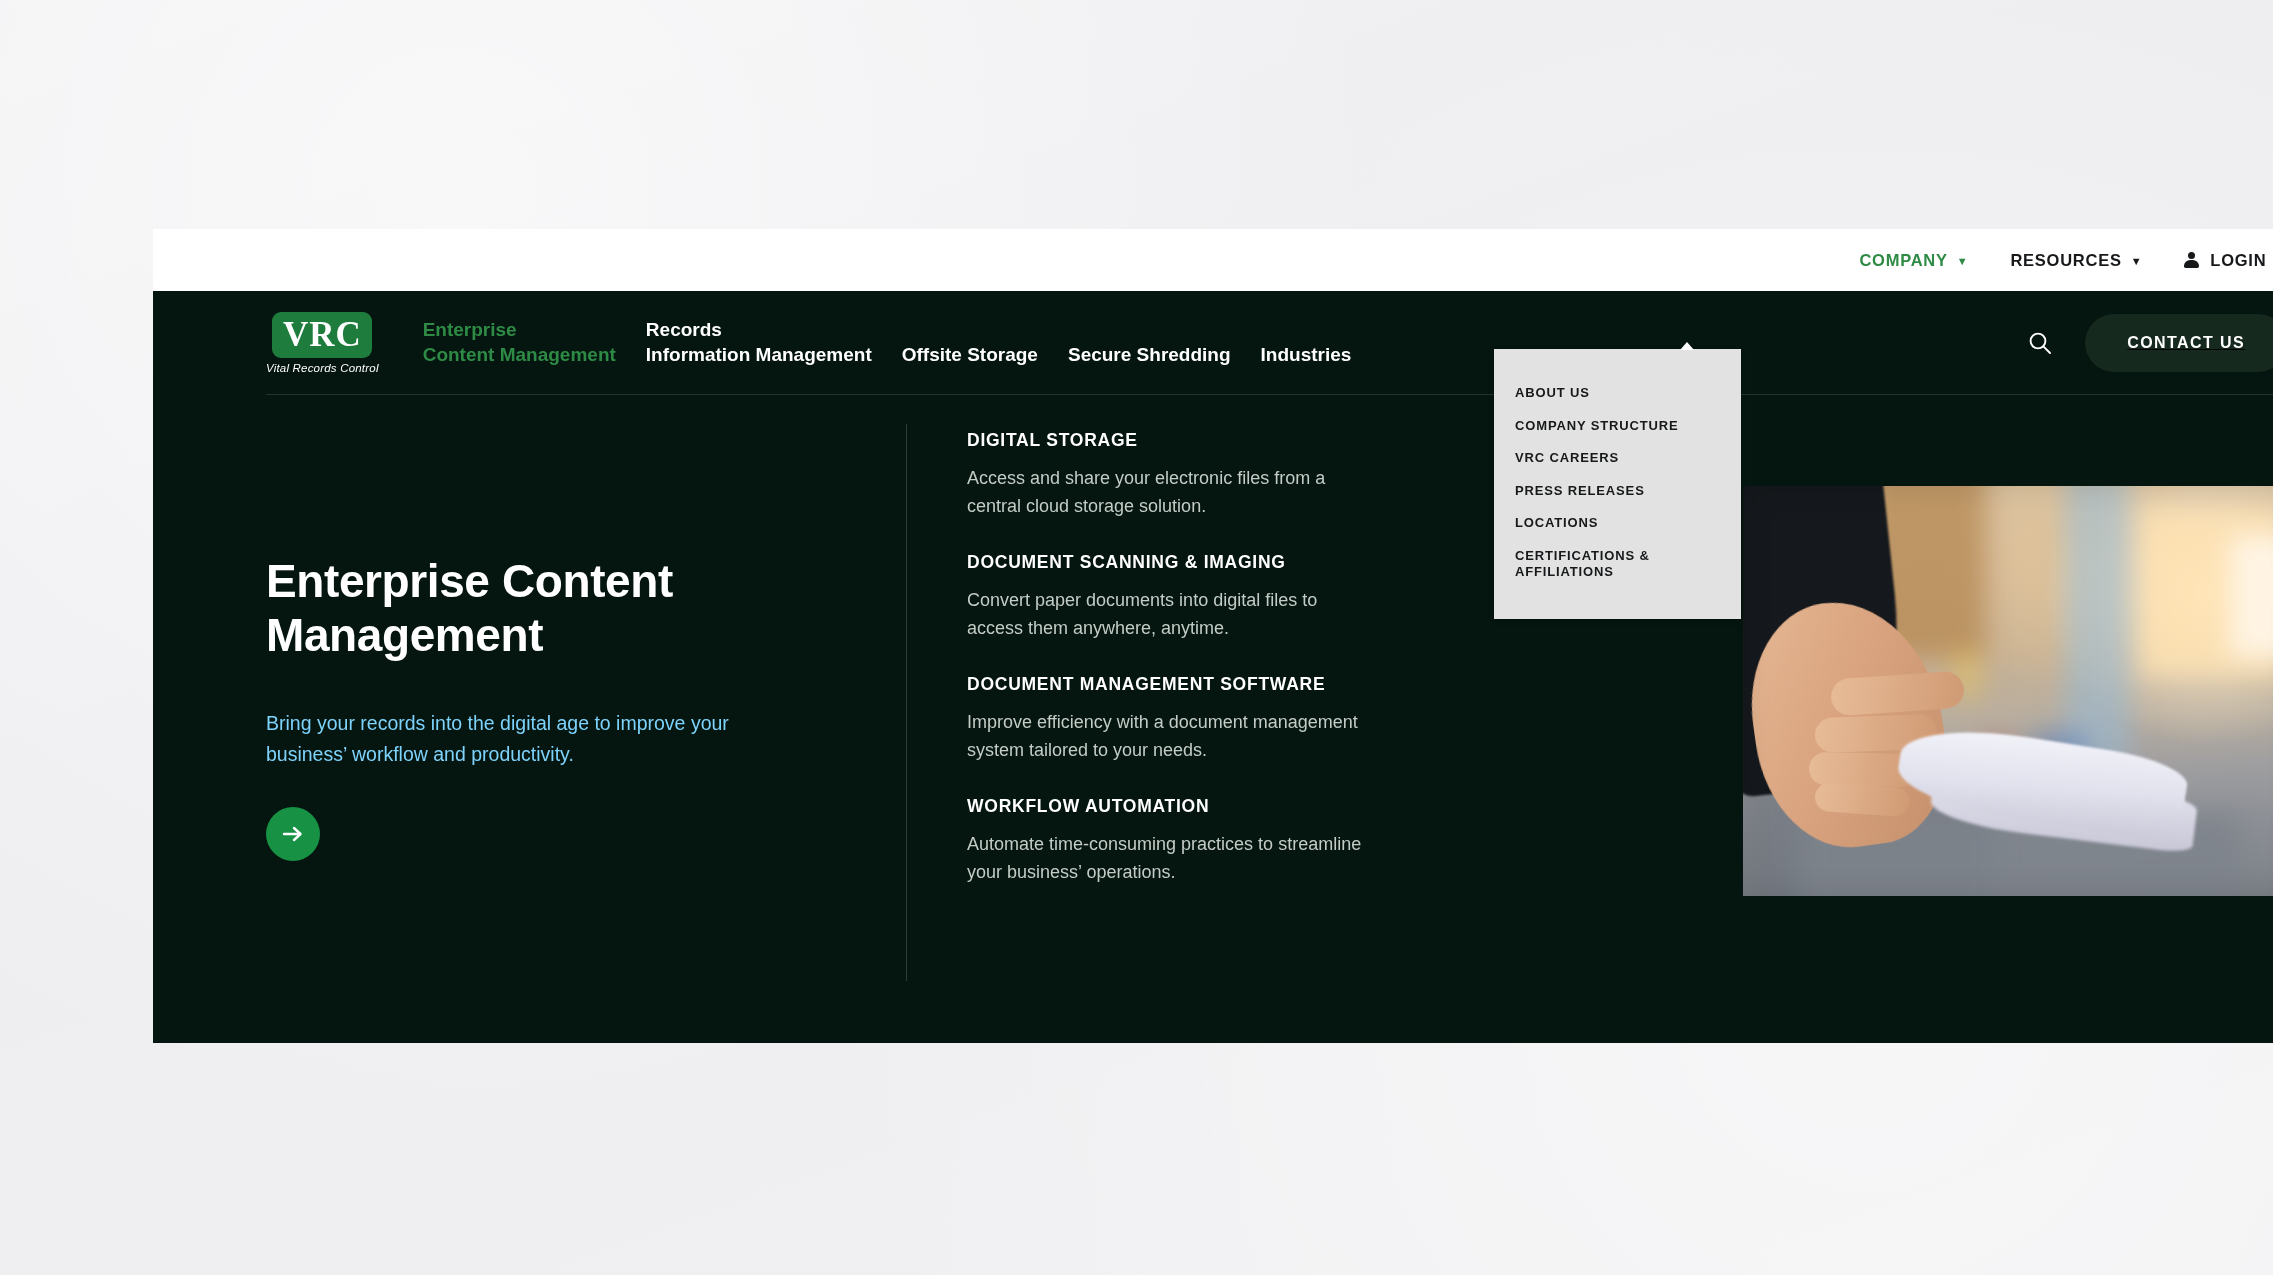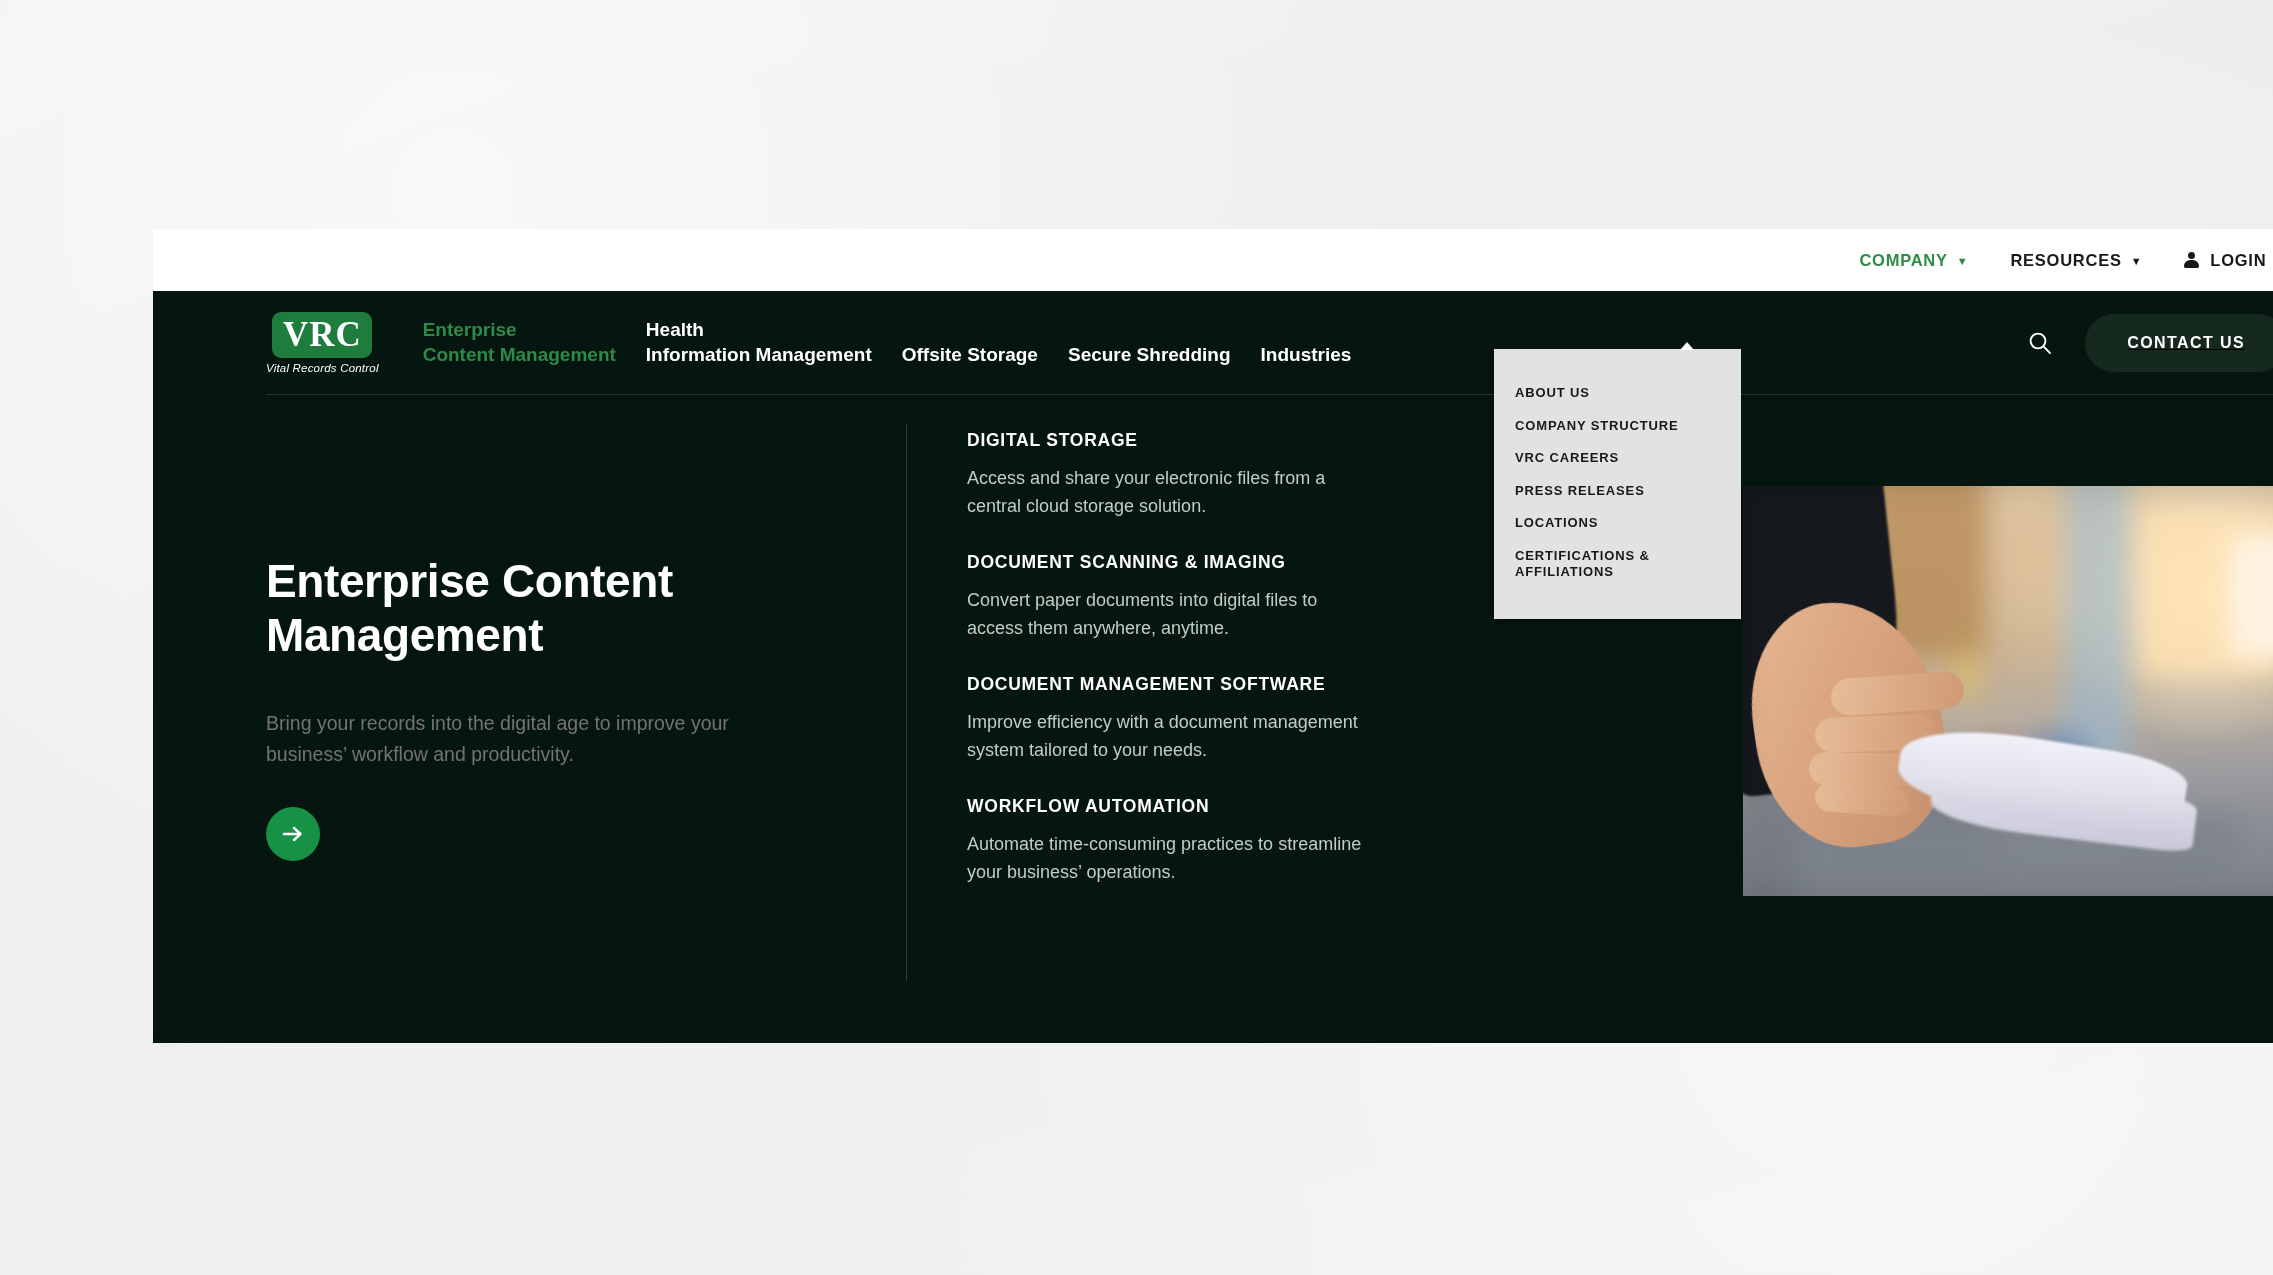--- a/index.html
+++ b/index.html
@@ -256,21 +256,21 @@
     font-weight: 700;
     color: #ffffff;
     line-height: 1.18;
     letter-spacing: -0.4px;
     max-width: 430px;
   }
 
   .hero-sub {
     margin-top: 45px;
     font-size: 19.5px;
-    color: #737373;
+    color: #7dd3fc;
     line-height: 1.62;
     max-width: 520px;
   }
 
   .arrow-btn {
     margin-top: 36px;
     width: 54px;
     height: 54px;
     border-radius: 50%;
     background: #179245;
@@ -444,21 +444,21 @@
   <div class="main-nav">
 
     <div class="logo">
       <div class="logo-mark">VRC</div>
       <div class="logo-tag">Vital Records Control</div>
     </div>
 
     <div class="nav-links">
       <div class="nav-link is-active">Enterprise
 Content Management</div>
-      <div class="nav-link">Health
+      <div class="nav-link">Records
 Information Management</div>
       <div class="nav-link single">Offsite Storage</div>
       <div class="nav-link single">Secure Shredding</div>
       <div class="nav-link single">Industries</div>
     </div>
 
     <div class="nav-right">
       <button class="search-btn" aria-label="Search">
         <svg width="26" height="26" viewBox="0 0 26 26" fill="none" aria-hidden="true">
           <circle cx="11" cy="11" r="7.4" stroke="#ffffff" stroke-width="1.9"></circle>

